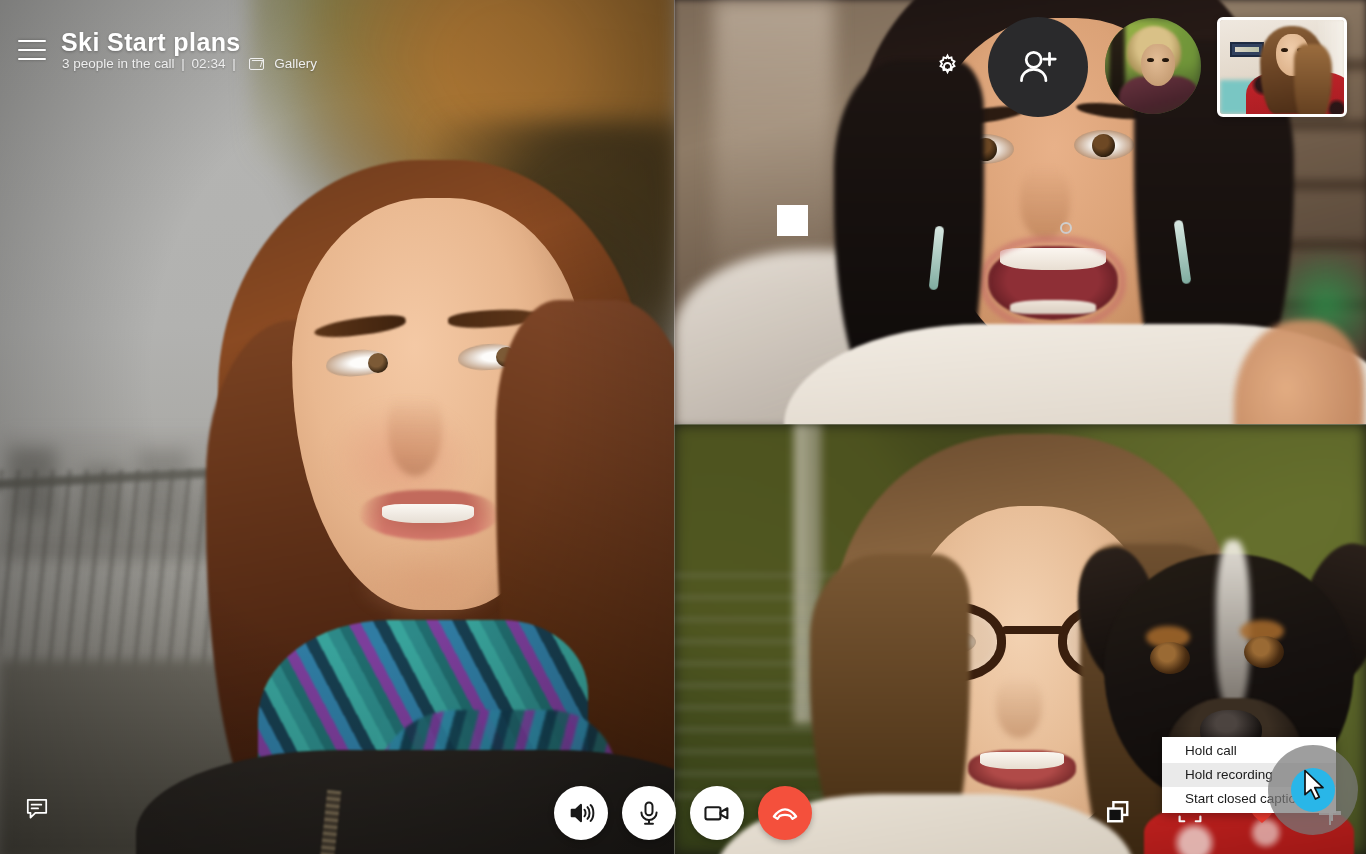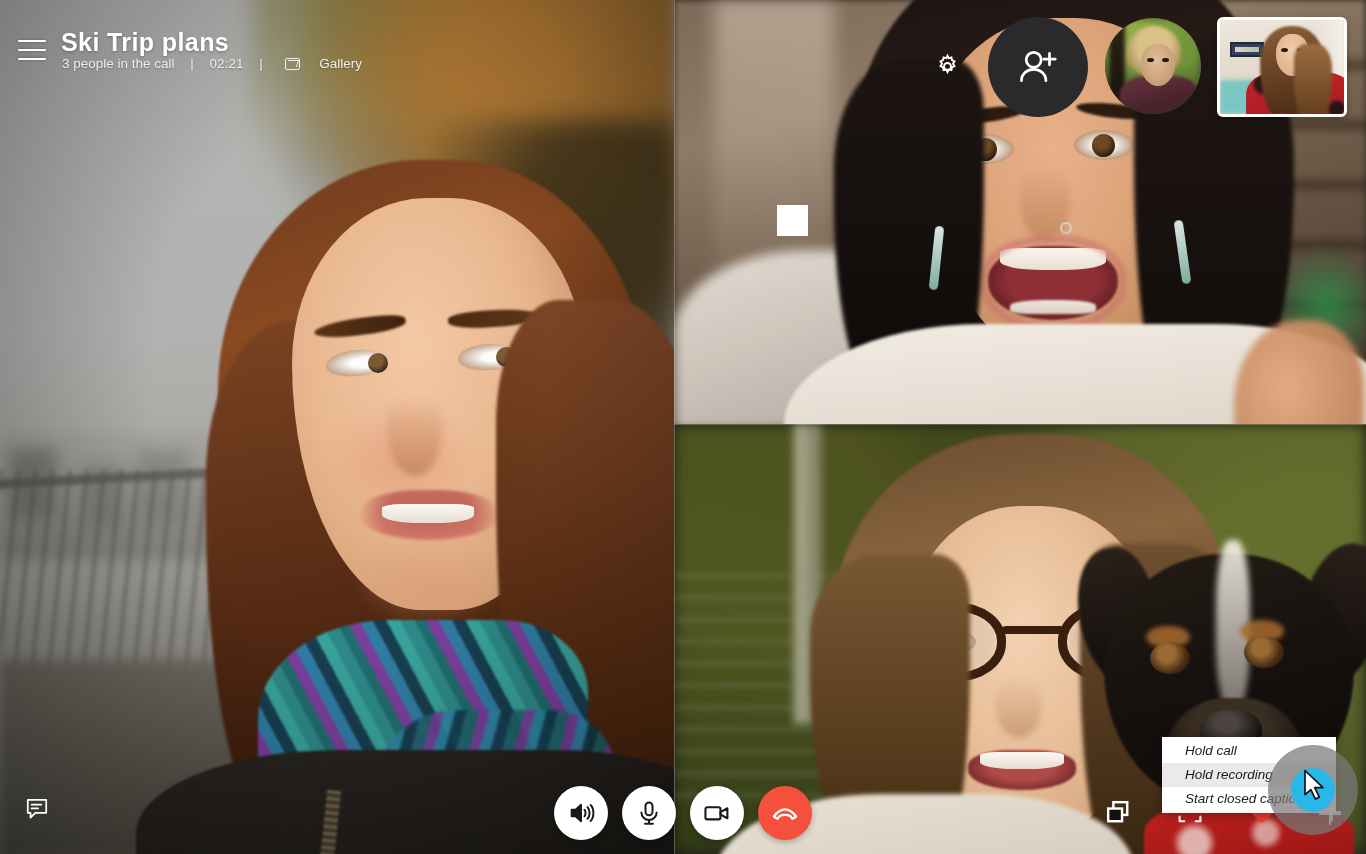--- a/index.html
+++ b/index.html
@@ -532,21 +532,21 @@
     box-shadow: 0 0 3px rgba(0,0,0,.35);
   }
   .title {
     position: absolute; left: 61px; top: 28px;
     font-size: 25px; font-weight: bold; color: #ffffff;
     letter-spacing: .4px;
     text-shadow: 0 1px 3px rgba(0,0,0,.3);
   }
   .subtitle-row {
     position: absolute; left: 62px; top: 56px;
-    display: flex; align-items: center; gap: 12px;
+    display: flex; align-items: center; gap: 3px;
     font-size: 13.5px; color: #eeeeee;
     text-shadow: 0 1px 2px rgba(0,0,0,.28);
   }
   .subtitle-row .seg { white-space: pre; }
   .gallery-icon {
     display: inline-flex; margin: 0 7px 0 3px;
     width: 15px; height: 12px;
     border: 1.4px solid #efefef; border-radius: 2px;
     position: relative;
   }
@@ -726,21 +726,21 @@
     background: #ffffff;
     box-shadow: 0 2px 10px rgba(0,0,0,.35);
     z-index: 60;
     padding: 2px 0;
     font-size: 13.5px;
     color: #1b1b1b;
   }
   .cm-item {
     height: 24px; line-height: 24px;
     padding: 0 4px 0 23px;
-    white-space: nowrap; cursor: pointer; font-style: italic;
+    white-space: nowrap; cursor: pointer;
   }
   .cm-item.hovered { background: #eaeaea; }
 
   
   .cursor-halo {
     position: absolute; left: 1268px; top: 745px;
     width: 90px; height: 90px; border-radius: 50%;
     background: rgba(120,120,120,.72);
     z-index: 70; pointer-events: none;
   }
@@ -878,25 +878,25 @@
   <div class="divider-h"></div>
 
   <div class="white-square"></div>
 
   <div class="header">
     <div class="hamburger">
       <span></span>
         <span></span>
         <span></span>
     </div>
-    <div class="title">Ski Trip plans</div>
+    <div class="title">Ski Start plans</div>
     <div class="subtitle-row">
       <span class="seg">3 people in the call</span>
       <span class="seg"> | </span>
-      <span class="seg">02:21</span>
+      <span class="seg">02:34</span>
       <span class="seg"> |  </span>
       <span class="gallery-icon"></span>
       <span class="seg">Gallery</span>
     </div>
   </div>
 
   <div class="gear-btn">
     <svg width="27" height="27" viewBox="0 0 24 24" fill="none" stroke="#ffffff" stroke-width="1.7">
       <circle cx="12" cy="12" r="3.1"></circle>
       <path d="M12 2.3l1.1 2.2 2.4-.5.5 2.4 2.2 1.1-1.3 2.1 1.3 2.1-2.2 1.1-.5 2.4-2.4-.5L12 17l-1.1-2.2-2.4.5-.5-2.4L5.8 11.7 7.1 9.6 5.8 7.5l2.2-1.1.5-2.4 2.4.5z"></path>

